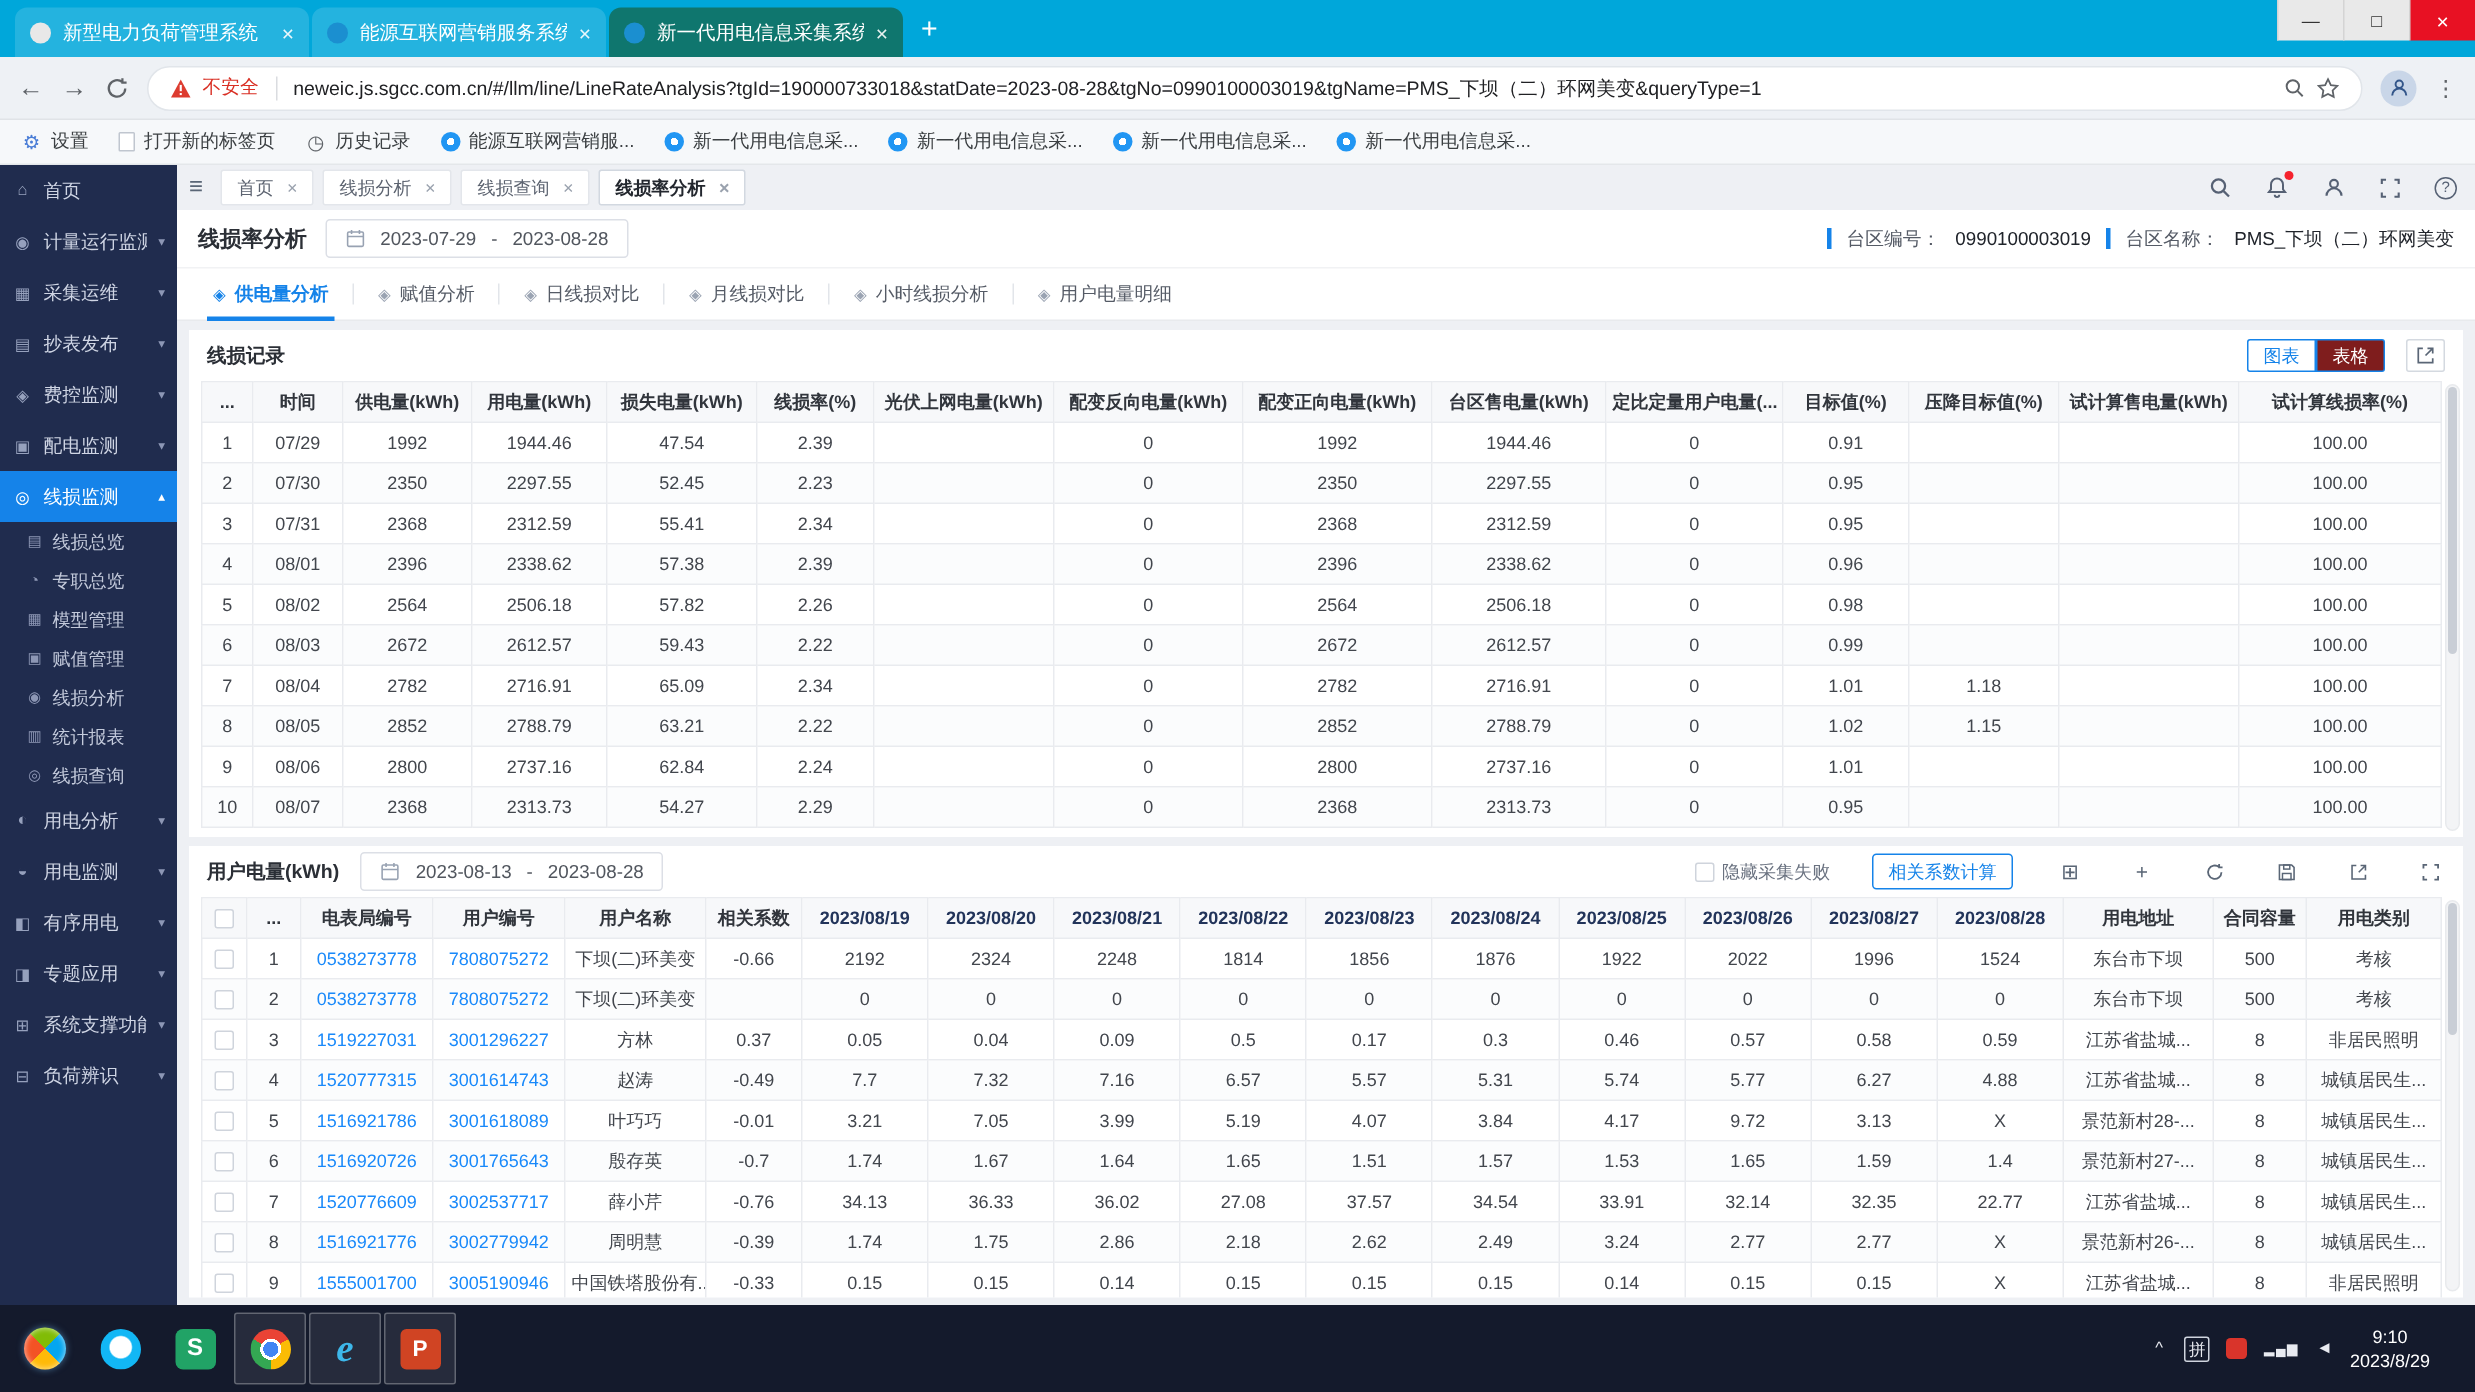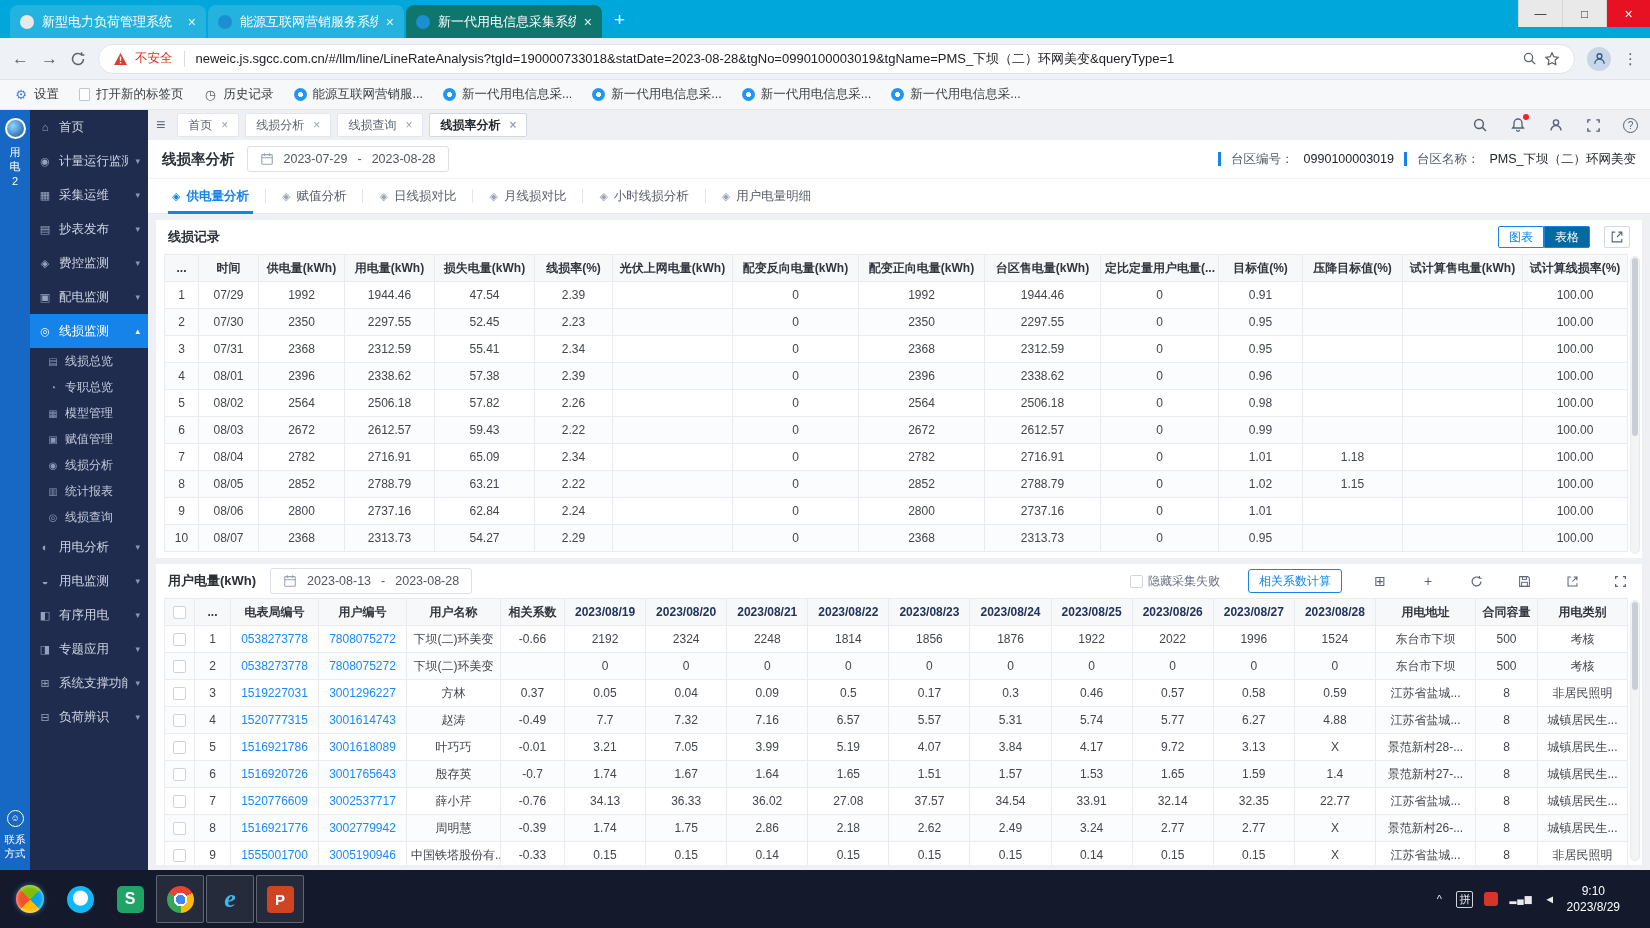--- a/index.html
+++ b/index.html
@@ -86,21 +86,21 @@
 .atab.active::after{content:"";position:absolute;left:12px;right:12px;bottom:-1px;height:3px;background:#1583e9}
 .atab-sep{width:1px;height:14px;background:#e2e5ea}
 
 .card{background:#fff;margin:6px 8px 0;display:flex;flex-direction:column;overflow:hidden}
 .card2{flex:1;min-height:0;margin-bottom:5px}
 .card-head{height:34px;display:flex;align-items:center;padding:0 12px;gap:14px;flex-shrink:0}
 .card-title{font-size:13px;font-weight:bold;color:#2b2f36;white-space:nowrap}
 .view-toggle{margin-left:auto;display:flex}
 .vbtn{height:22px;padding:0 10px;font-size:12px;display:flex;align-items:center;border:1px solid #1583e9}
 .vbtn.chart{color:#1583e9;background:#fff;border-radius:2px 0 0 2px}
-.vbtn.table{color:#fff;background:#0369a1;border-radius:0 2px 2px 0}
+.vbtn.table{color:#fff;background:#7f1d1d;border-radius:0 2px 2px 0}
 .export-btn{width:26px;height:22px;border:1px solid #d4d9e0;border-radius:2px;display:flex;align-items:center;justify-content:center;color:#5a6676}
 .ue-right{margin-left:auto;display:flex;align-items:center;gap:28px}
 .hide-failed{display:flex;align-items:center;gap:5px;color:#6a7280;font-size:12px;white-space:nowrap}
 .corr-btn{height:24px;padding:0 10px;border:1px solid #1583e9;color:#1583e9;background:#fff;border-radius:3px;font-size:12px;display:flex;align-items:center;white-space:nowrap}
 .tool-ic{color:#5a6676;display:flex;align-items:center;justify-content:center;width:20px;height:20px;font-size:14px}
 
 .tbl-wrap{flex:1;overflow:hidden;padding:0 14px 6px 8px;position:relative;min-height:0}
 table{width:100%;border-collapse:collapse;table-layout:fixed}
 th,td{border:1px solid #e9ebef;font-size:12px;height:27px;padding:0 4px;text-align:center;white-space:nowrap;overflow:hidden}
 th{background:#f7f8fa;color:#31353c;font-weight:bold}
@@ -234,28 +234,20 @@
         <span>新一代用电信息采...</span>
       </div>
       <div class="bm">
         <span class="bmi site"></span>
         <span>新一代用电信息采...</span>
       </div>
     </div>
 
   <div class="app">
 
-    <div class="rail">
-      <div class="rail-logo"></div>
-      <div class="rail-text">用电2</div>
-      <div class="rail-bottom">
-        <span class="cicon">☺</span>
-        <span class="rail-contact">联系方式</span>
-      </div>
-    </div>
 
     <div class="sidebar">
       <div class="navlist">
           <div class="nav-item">
             <span class="nicon">⌂</span>
             <span class="nlabel">首页</span>
           </div>
           <div class="nav-item">
             <span class="nicon">◉</span>
             <span class="nlabel">计量运行监测</span>

